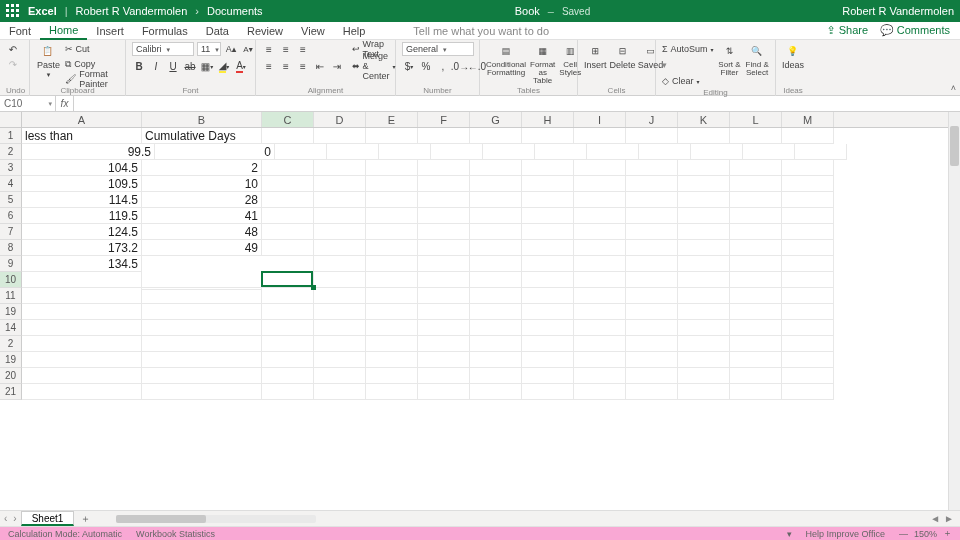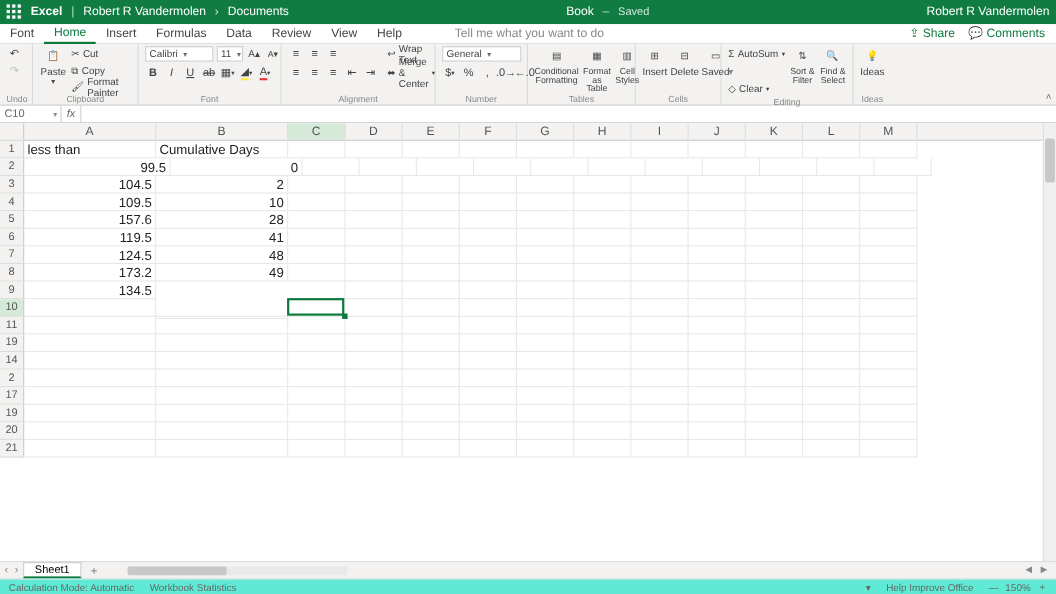--- a/index.html
+++ b/index.html
@@ -67,21 +67,21 @@
   
   .sheetbar { position: absolute; left: 0; right: 0; bottom: 14px; height: 16px; background: #f3f2f1; border-top: 1px solid #ddd; display: flex; align-items: stretch; font-size: 10px; }
   .sheet-nav { display: flex; align-items: center; padding: 0 4px; gap: 6px; color: #888; }
   .sheet-tab { background: #fff; border: 1px solid #ccc; border-bottom: 2px solid #0b7a3e; padding: 0 10px; display: flex; align-items: center; font-size: 10px; }
   .sheet-add { display: flex; align-items: center; padding: 0 6px; color: #666; cursor: pointer; }
   .hscroll { flex: 1; margin: 2px 6px 2px 20px; background: #e9e9e9; position: relative; border-radius: 2px; height: 8px; align-self: center; max-width: 200px; }
   .hscroll .thumb { position: absolute; left: 0; width: 90px; top: 0; bottom: 0; background: #c8c8c8; border-radius: 2px; }
   .sheetbar-space { flex: 1; }
   .sheet-rnav { display:flex; align-items:center; padding:0 6px; color:#888; gap:4px; }
   
-  .statusbar { position: absolute; left: 0; right: 0; bottom: 0; height: 14px; background: #5eead4; border-top: 1px solid #e1e1e1; display: flex; align-items: center; font-size: 9px; color: #666; padding: 0 8px; gap: 14px; }
+  .statusbar { position: absolute; left: 0; right: 0; bottom: 0; height: 14px; background: #f9a8d4; border-top: 1px solid #e1e1e1; display: flex; align-items: center; font-size: 9px; color: #666; padding: 0 8px; gap: 14px; }
   .statusbar .sp { flex: 1; }
   .zoom-ctl { display: flex; align-items: center; gap: 6px; }
 </style>
 </head>
 <body>
 
 <div class="titlebar">
   <div class="title-left">
     <span class="waffle"></span>
     <span style="font-weight:600;">Excel</span>
@@ -399,21 +399,21 @@
           <div class="cell " style="width: 52px;"></div>
           <div class="cell " style="width: 52px;"></div>
           <div class="cell " style="width: 52px;"></div>
           <div class="cell " style="width: 52px;"></div>
           <div class="cell " style="width: 52px;"></div>
           <div class="cell " style="width: 52px;"></div>
           <div class="cell " style="width: 52px;"></div>
         </div>
         <div class="row">
           <div class="row-h">5</div>
-          <div class="cell r" style="width: 120px;">157.6</div>
+          <div class="cell r" style="width: 120px;">114.5</div>
           <div class="cell r" style="width: 120px;">28</div>
           <div class="cell " style="width: 52px;"></div>
           <div class="cell " style="width: 52px;"></div>
           <div class="cell " style="width: 52px;"></div>
           <div class="cell " style="width: 52px;"></div>
           <div class="cell " style="width: 52px;"></div>
           <div class="cell " style="width: 52px;"></div>
           <div class="cell " style="width: 52px;"></div>
           <div class="cell " style="width: 52px;"></div>
           <div class="cell " style="width: 52px;"></div>
@@ -543,36 +543,20 @@
           <div class="cell " style="width: 52px;"></div>
           <div class="cell " style="width: 52px;"></div>
           <div class="cell " style="width: 52px;"></div>
           <div class="cell " style="width: 52px;"></div>
           <div class="cell " style="width: 52px;"></div>
           <div class="cell " style="width: 52px;"></div>
           <div class="cell " style="width: 52px;"></div>
         </div>
         <div class="row">
           <div class="row-h">2</div>
-          <div class="cell " style="width: 120px;"></div>
-          <div class="cell " style="width: 120px;"></div>
-          <div class="cell " style="width: 52px;"></div>
-          <div class="cell " style="width: 52px;"></div>
-          <div class="cell " style="width: 52px;"></div>
-          <div class="cell " style="width: 52px;"></div>
-          <div class="cell " style="width: 52px;"></div>
-          <div class="cell " style="width: 52px;"></div>
-          <div class="cell " style="width: 52px;"></div>
-          <div class="cell " style="width: 52px;"></div>
-          <div class="cell " style="width: 52px;"></div>
-          <div class="cell " style="width: 52px;"></div>
-          <div class="cell " style="width: 52px;"></div>
-        </div>
-        <div class="row">
-          <div class="row-h">17</div>
           <div class="cell " style="width: 120px;"></div>
           <div class="cell " style="width: 120px;"></div>
           <div class="cell " style="width: 52px;"></div>
           <div class="cell " style="width: 52px;"></div>
           <div class="cell " style="width: 52px;"></div>
           <div class="cell " style="width: 52px;"></div>
           <div class="cell " style="width: 52px;"></div>
           <div class="cell " style="width: 52px;"></div>
           <div class="cell " style="width: 52px;"></div>
           <div class="cell " style="width: 52px;"></div>

